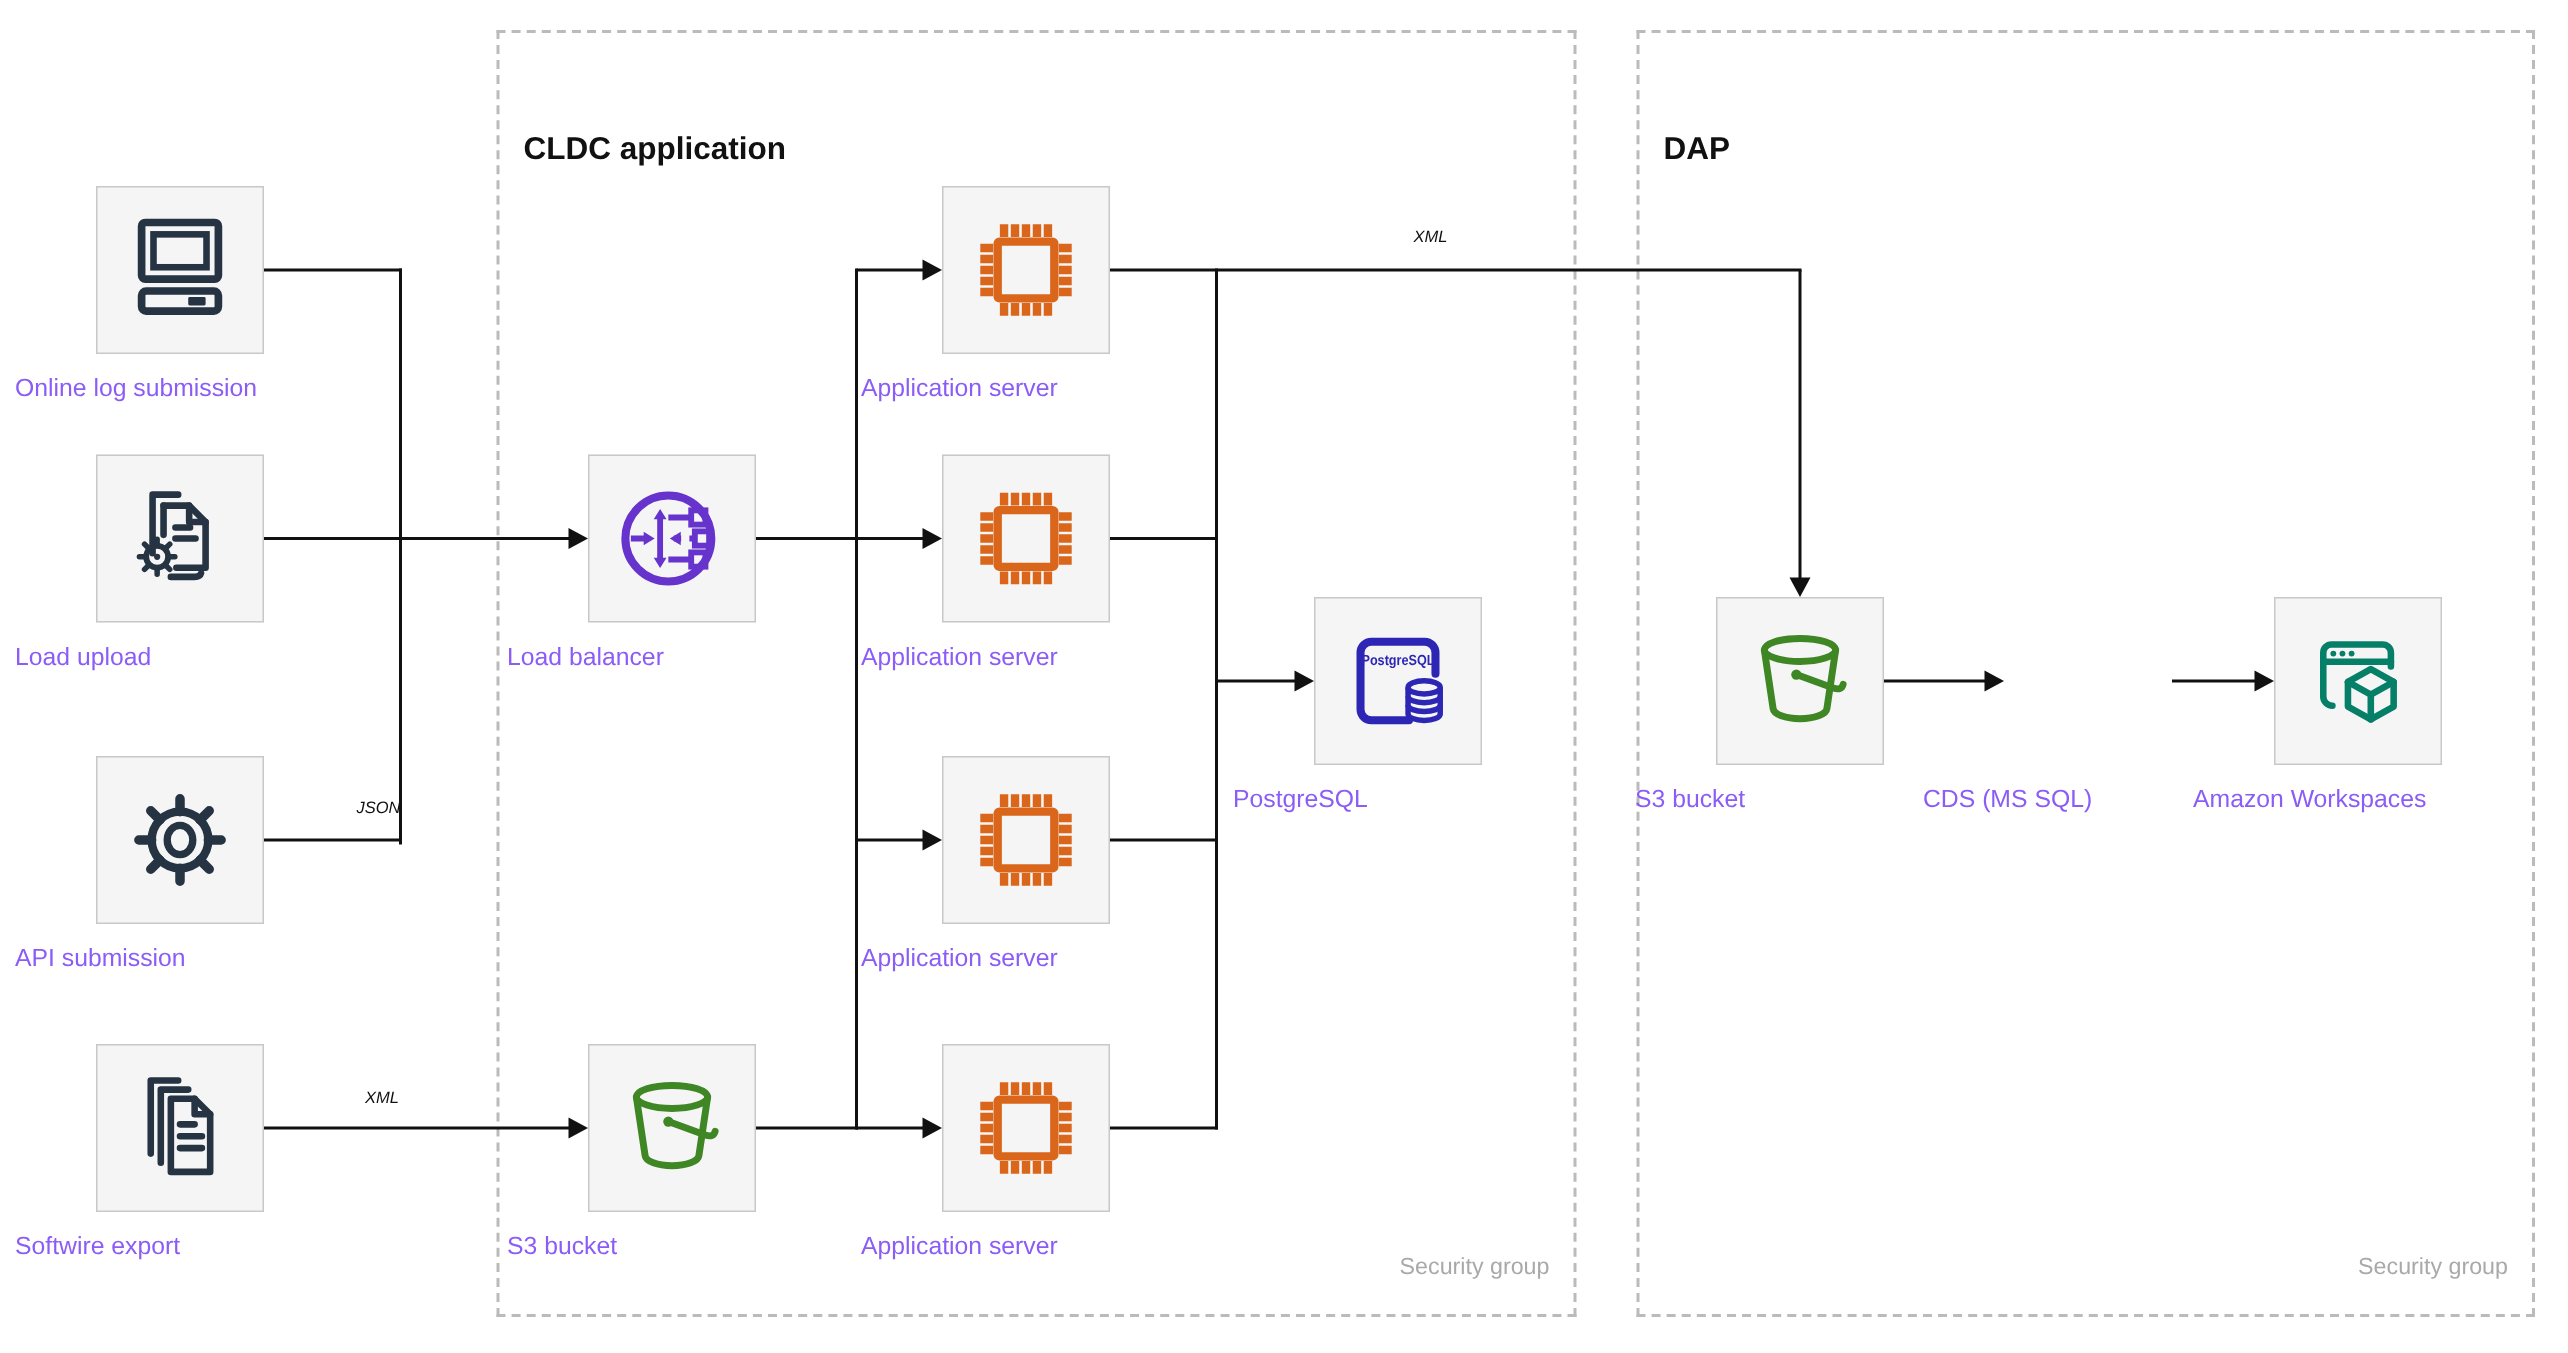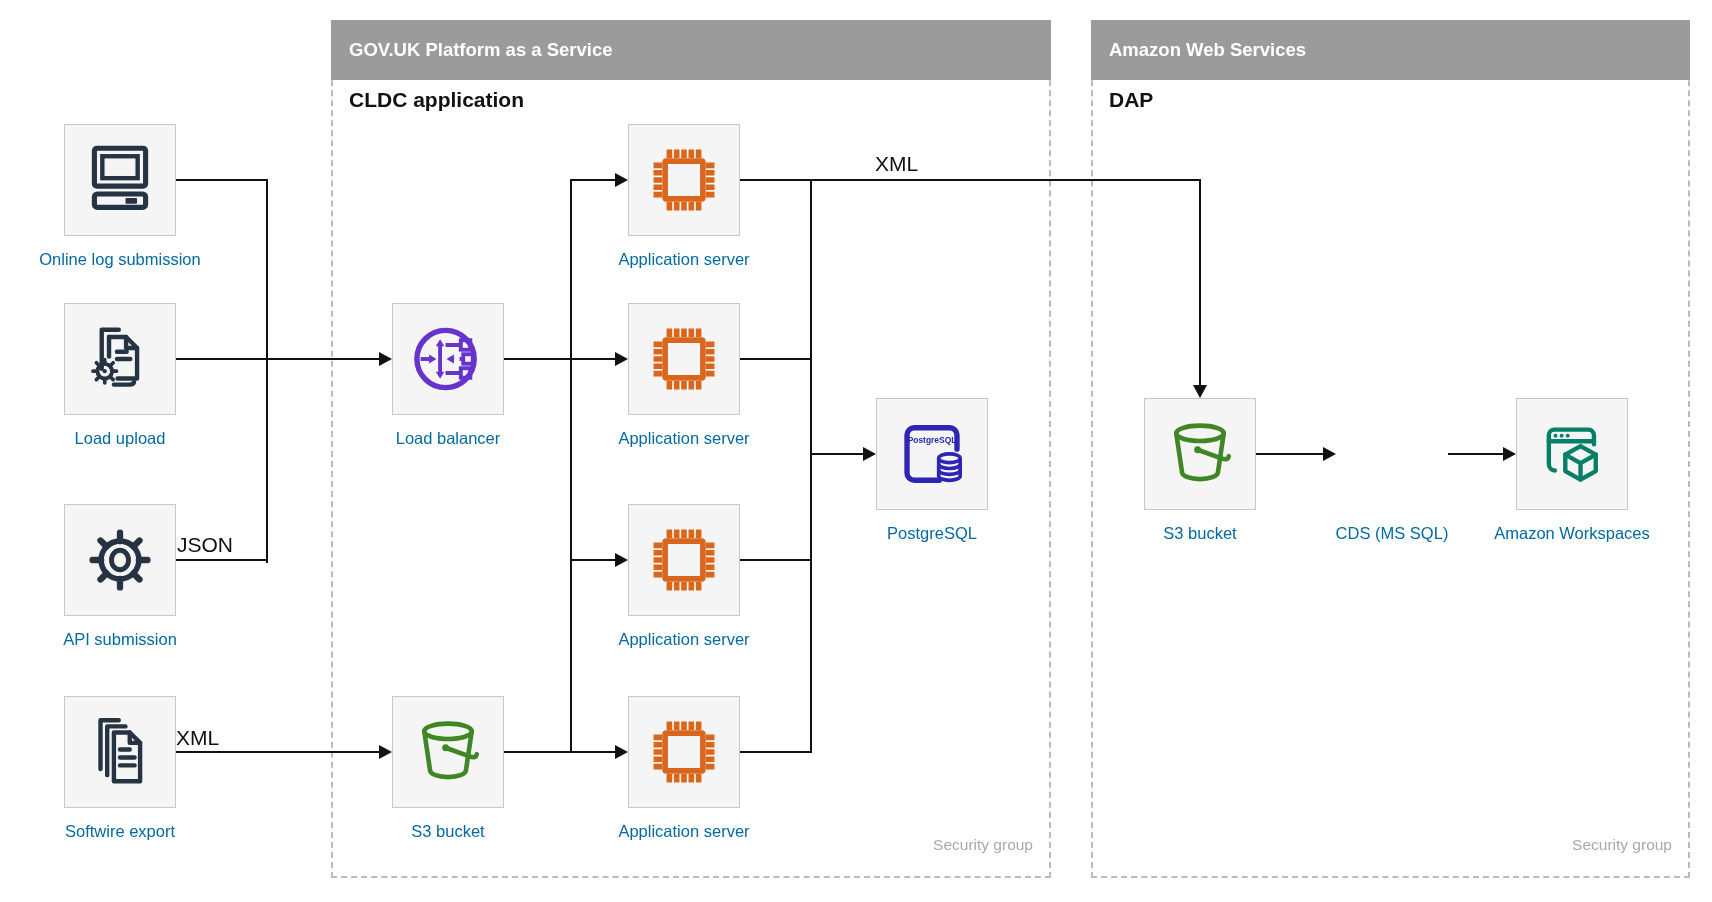--- a/index.html
+++ b/index.html
@@ -13,48 +13,46 @@
   .container-box{position:absolute;border:2px dashed var(--dash);box-sizing:border-box;}
   .zone-header{position:absolute;background:var(--headerBg);color:#fff;font-weight:bold;
                font-size:18.5px;line-height:60px;padding-left:18px;box-sizing:border-box;
                white-space:nowrap;overflow:hidden;}
   .zone-sublabel{position:absolute;font-weight:bold;font-size:21px;color:#111;white-space:nowrap;}
   .zone-footer{position:absolute;width:240px;text-align:right;font-size:15.5px;color:var(--footerText);}
   .node{position:absolute;width:112px;height:112px;background:var(--boxFill);
         border:1px solid var(--boxBorder);box-sizing:border-box;
         display:flex;align-items:center;justify-content:center;}
   .node svg{width:78px;height:78px;display:block;}
-  .node-label{position:absolute;width:220px;text-align:center;font-size:16.5px;color:#0369a1;white-space:nowrap;}
-  .edge-label{position:absolute;width:90px;text-align:left;font-size:21px;color:#111;}
+  .node-label{position:absolute;width:220px;text-align:left;font-size:16.5px;color:#8b5cf6;white-space:nowrap;}
+  .edge-label{position:absolute;width:90px;text-align:right;font-size:11px;color:#111;font-style:italic;}
   .hline{position:absolute;height:2px;background:var(--line);}
   .vline{position:absolute;width:2px;background:var(--line);}
   .arr-r{position:absolute;width:0;height:0;border-top:7px solid transparent;
          border-bottom:7px solid transparent;border-left:13px solid var(--line);}
   .arr-d{position:absolute;width:0;height:0;border-left:7px solid transparent;
          border-right:7px solid transparent;border-top:13px solid var(--line);}
   .sNavy{stroke:var(--navy);}   .fNavy{fill:var(--navy);}
   .sPurple{stroke:var(--purple);} .fPurple{fill:var(--purple);}
   .sOrange{stroke:var(--orange);}
   .sGreen{stroke:var(--green);} .fGreen{fill:var(--green);}
   .sBlue{stroke:var(--blue);}   .fBlue{fill:var(--blue);}
   .sTeal{stroke:var(--teal);}   .fTeal{fill:var(--teal);}
   .icon-text{font-size:8px;font-weight:bold;font-family:"Liberation Sans",sans-serif;}
 </style>
 </head>
 <body>
 
 <div id="diagram">
 
   <div class="container-box" style="left:331px;top:20px;width:720px;height:858px;"></div>
-  <div class="zone-header" style="left:331px;top:20px;width:720px;height:60px;">GOV.UK Platform as a Service</div>
   <div class="zone-sublabel" style="left:349px;top:88px;">CLDC application</div>
   <div class="zone-footer" style="left:793px;top:836px;">Security group</div>
 
   <div class="container-box" style="left:1091px;top:20px;width:599px;height:858px;"></div>
-  <div class="zone-header" style="left:1091px;top:20px;width:599px;height:60px;">Amazon Web Services</div>
   <div class="zone-sublabel" style="left:1109px;top:88px;">DAP</div>
   <div class="zone-footer" style="left:1432px;top:836px;">Security group</div>
 
   <div class="hline" style="left:176px;top:179px;width:92px;"></div>
   <div class="hline" style="left:176px;top:559px;width:92px;"></div>
   <div class="vline" style="left:266px;top:179px;height:384px;"></div>
   <div class="hline" style="left:176px;top:358px;width:204px;"></div>
   <div class="arr-r" style="left:379px;top:352px;"></div>
 
   <div class="hline" style="left:504px;top:358px;width:112px;"></div>

